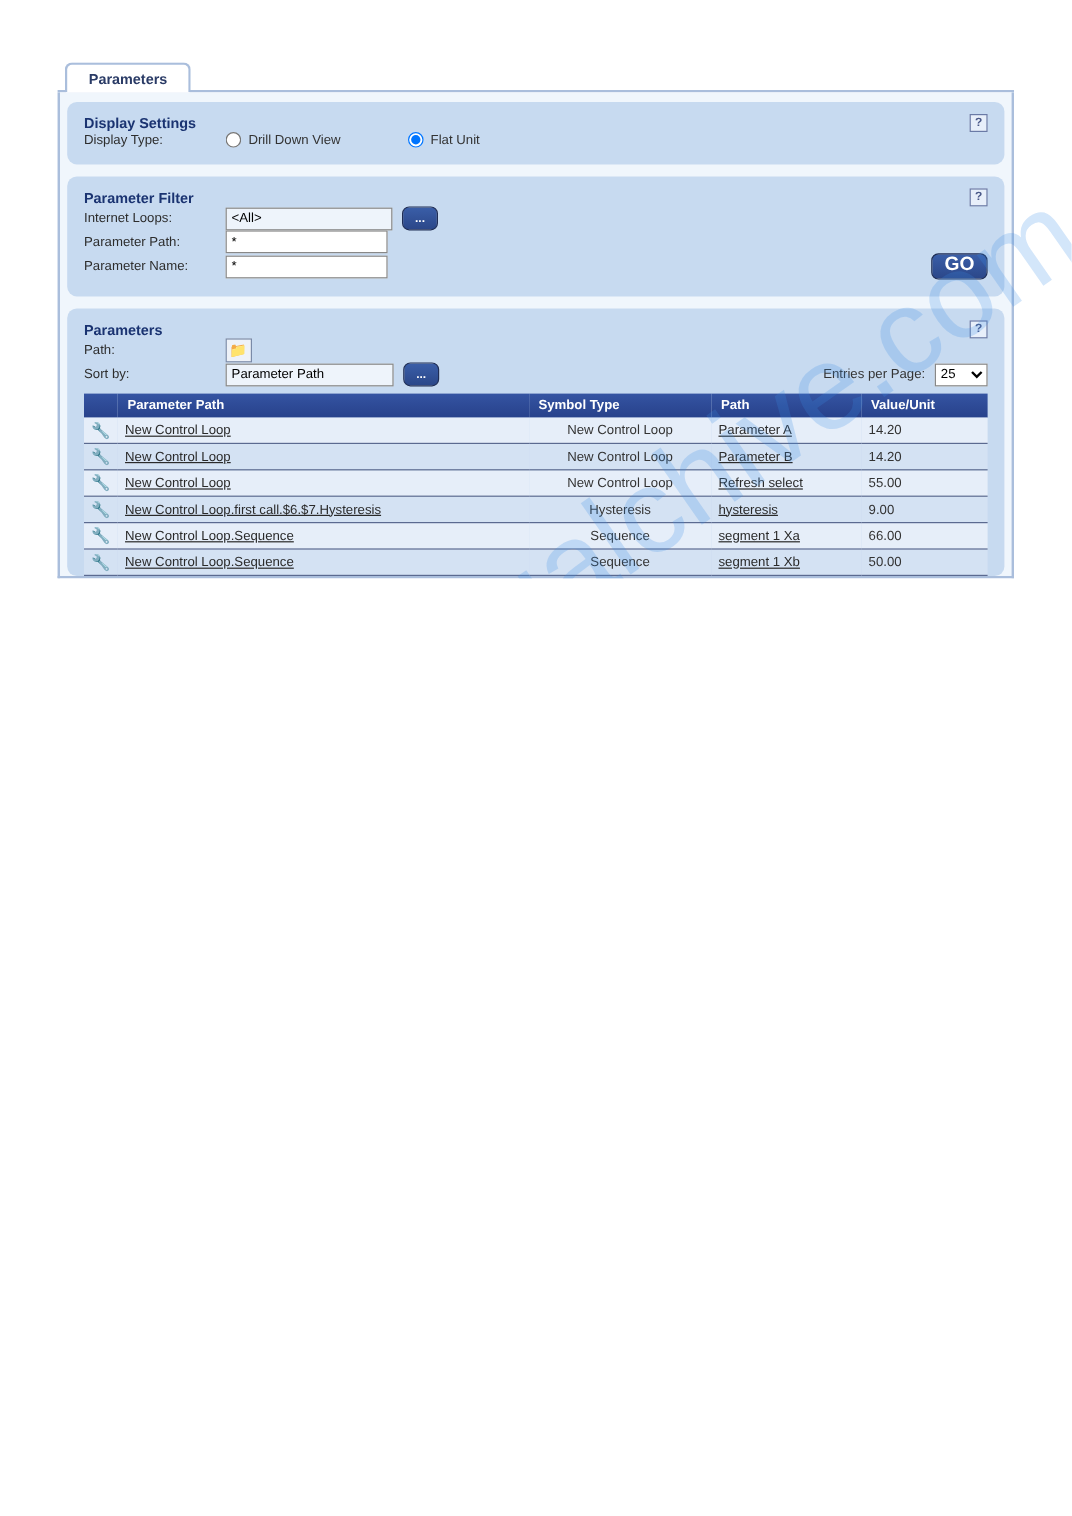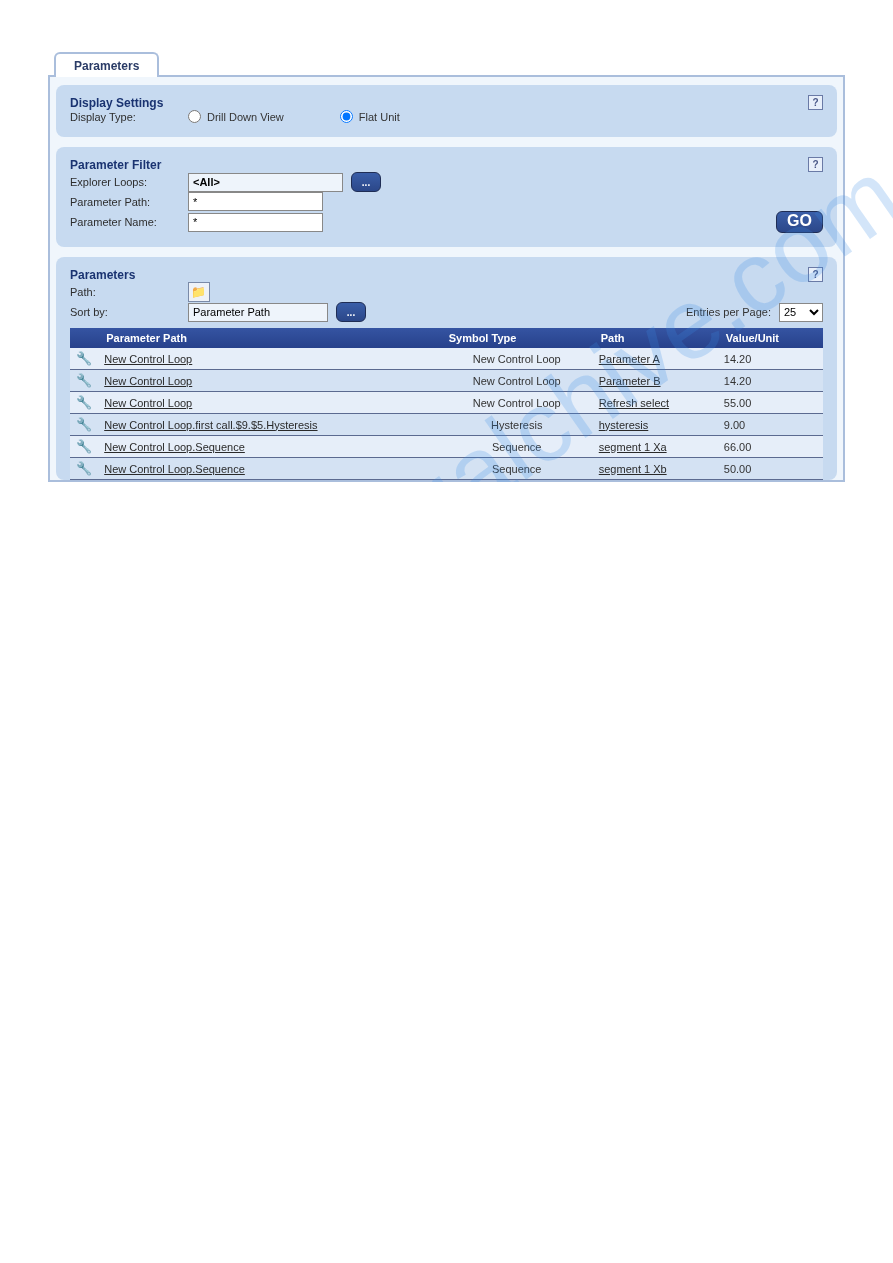--- a/index.html
+++ b/index.html
@@ -305,22 +305,22 @@
         </div>
       </div>
     </div>
 
     <div class="panel">
       <div class="panel-row-top">
         <div class="panel-title">Parameter Filter</div>
         <div class="help-btn">?</div>
       </div>
       <div class="field-row">
-        <div class="field-label">Explorer Loops:</div>
-        <input class="txt txt-blue" style="width: 155px; font-weight: bold;" value="&lt;All&gt;">
+        <div class="field-label">Internet Loops:</div>
+        <input class="txt txt-blue" style="width: 139px;" value="&lt;All&gt;">
         <div class="pill-btn">...</div>
       </div>
       <div class="field-row">
         <div class="field-label">Parameter Path:</div>
         <input class="txt" style="width: 135px;" value="*">
       </div>
       <div class="field-row">
         <div class="field-label">Parameter Name:</div>
         <input class="txt" style="width: 135px;" value="*">
         <div class="flex-fill"></div>
@@ -377,21 +377,21 @@
             </tr>
             <tr>
               <td class="wrench-cell"><span class="wrench-icon">🔧</span></td>
               <td><span class="link-u">New Control Loop</span></td>
               <td class="col-symbol">New Control Loop</td>
               <td><span class="link-u">Refresh select</span></td>
               <td class="col-value">55.00</td>
             </tr>
             <tr>
               <td class="wrench-cell"><span class="wrench-icon">🔧</span></td>
-              <td><span class="link-u">New Control Loop.first call.$9.$5.Hysteresis</span></td>
+              <td><span class="link-u">New Control Loop.first call.$6.$7.Hysteresis</span></td>
               <td class="col-symbol">Hysteresis</td>
               <td><span class="link-u">hysteresis</span></td>
               <td class="col-value">9.00</td>
             </tr>
             <tr>
               <td class="wrench-cell"><span class="wrench-icon">🔧</span></td>
               <td><span class="link-u">New Control Loop.Sequence</span></td>
               <td class="col-symbol">Sequence</td>
               <td><span class="link-u">segment 1 Xa</span></td>
               <td class="col-value">66.00</td>

